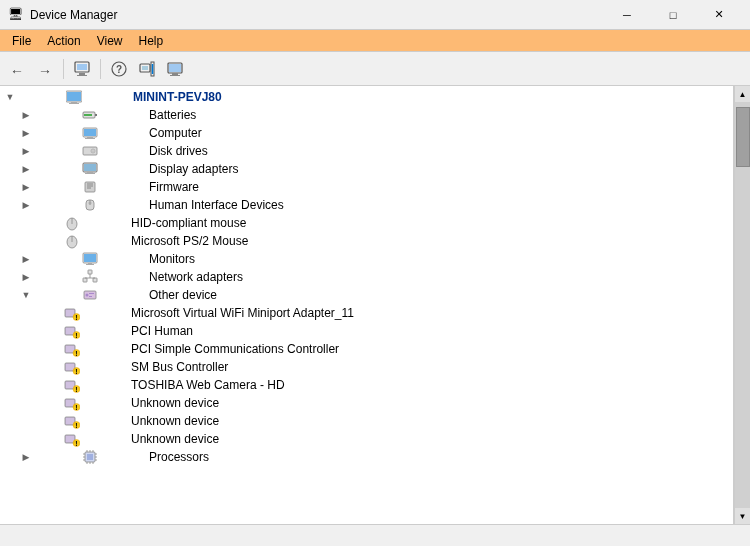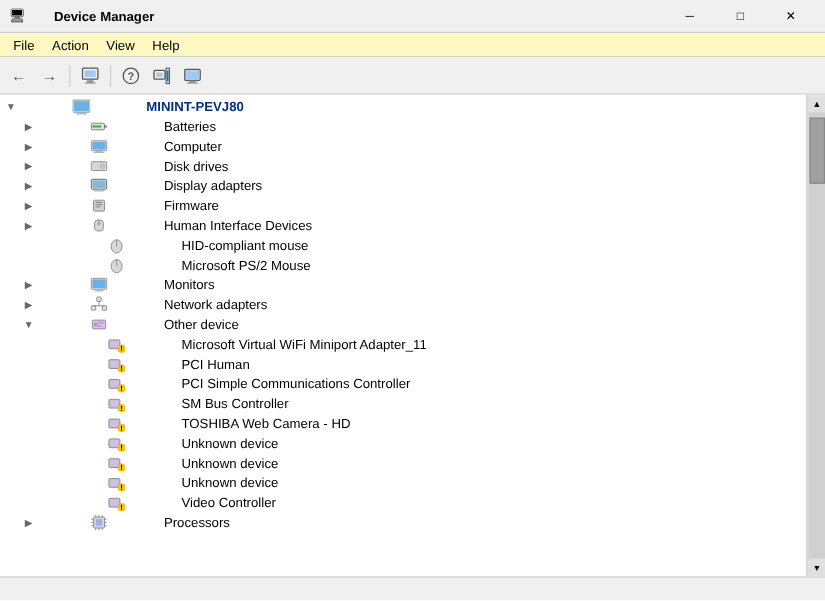--- a/index.html
+++ b/index.html
@@ -24,44 +24,43 @@
       border-bottom: 1px solid #ccc;
       user-select: none;
     }
     .title-bar-icon {
       width: 16px;
       height: 16px;
       margin-right: 6px;
     }
     .title-bar-text {
       font-size: 12px;
-      font-weight: bold;
+      font-weight: normal;
       flex: 1;
-      margin-left: 19px;
     }
     .title-bar-controls {
       display: flex;
       gap: 0;
     }
     .title-btn {
       width: 46px;
       height: 30px;
       border: none;
       background: transparent;
       cursor: pointer;
       font-size: 11px;
       display: flex;
       align-items: center;
       justify-content: center;
       color: #000;
     }
 
     
     .menu-bar {
-      background: #fef9c3;
+      background: #fdba74;
       height: 22px;
       display: flex;
       align-items: center;
       padding: 0 4px;
       border-bottom: 1px solid #ccc;
     }
     .menu-item {
       padding: 2px 8px;
       cursor: pointer;
       font-size: 12px;
@@ -143,21 +142,21 @@
     .expand-arrow.collapsed::before { content: '▶'; }
     .expand-arrow.none { }
 
     .node-label {
       font-size: 12px;
     }
 
     
     .indent-0 { padding-left: 2px; }
     .indent-1 { padding-left: 18px; }
-    .indent-2 { padding-left: 34px; }
+    .indent-2 { }
 
     
     .status-bar {
       height: 22px;
       background: #f0f0f0;
       border-top: 1px solid #ccc;
       display: flex;
       align-items: center;
       padding: 0 8px;
       font-size: 11px;
@@ -488,32 +487,20 @@
           <svg width="16" height="16" viewBox="0 0 16 16">
             <rect x="1" y="4" width="10" height="8" rx="1" fill="#c8b8d8" stroke="#888" stroke-width="0.8"></rect>
             <rect x="2" y="5" width="8" height="6" fill="#d0c0e0"></rect>
             <circle cx="12.5" cy="12" r="3.5" fill="#f5c400" stroke="#e8a000" stroke-width="0.5" opacity="0.9"></circle>
             <text x="12.5" y="14.5" font-size="7" fill="#000" font-weight="bold" text-anchor="middle">!</text>
           </svg>
         </span>
         <span class="node-label">Unknown device</span>
       </div>
 
-      <div class="tree-item indent-2">
-        <span class="expand-arrow none"></span>
-        <span class="dev-icon">
-          <svg width="16" height="16" viewBox="0 0 16 16">
-            <rect x="1" y="4" width="10" height="8" rx="1" fill="#c8b8d8" stroke="#888" stroke-width="0.8"></rect>
-            <rect x="2" y="5" width="8" height="6" fill="#d0c0e0"></rect>
-            <circle cx="12.5" cy="12" r="3.5" fill="#f5c400" stroke="#e8a000" stroke-width="0.5" opacity="0.9"></circle>
-            <text x="12.5" y="14.5" font-size="7" fill="#000" font-weight="bold" text-anchor="middle">!</text>
-          </svg>
-        </span>
-        <span class="node-label">Video Controller</span>
-      </div>
 
       <div class="tree-item indent-1">
         <span class="expand-arrow collapsed"></span>
         <span class="dev-icon">
           <svg width="16" height="16" viewBox="0 0 16 16">
             <rect x="3" y="3" width="10" height="10" rx="1" fill="#d0d8f0" stroke="#888" stroke-width="0.8"></rect>
             <rect x="5" y="5" width="6" height="6" fill="#a0b0e0"></rect>
             <line x1="5" y1="1" x2="5" y2="3" stroke="#888" stroke-width="0.8"></line>
             <line x1="8" y1="1" x2="8" y2="3" stroke="#888" stroke-width="0.8"></line>
             <line x1="11" y1="1" x2="11" y2="3" stroke="#888" stroke-width="0.8"></line>

